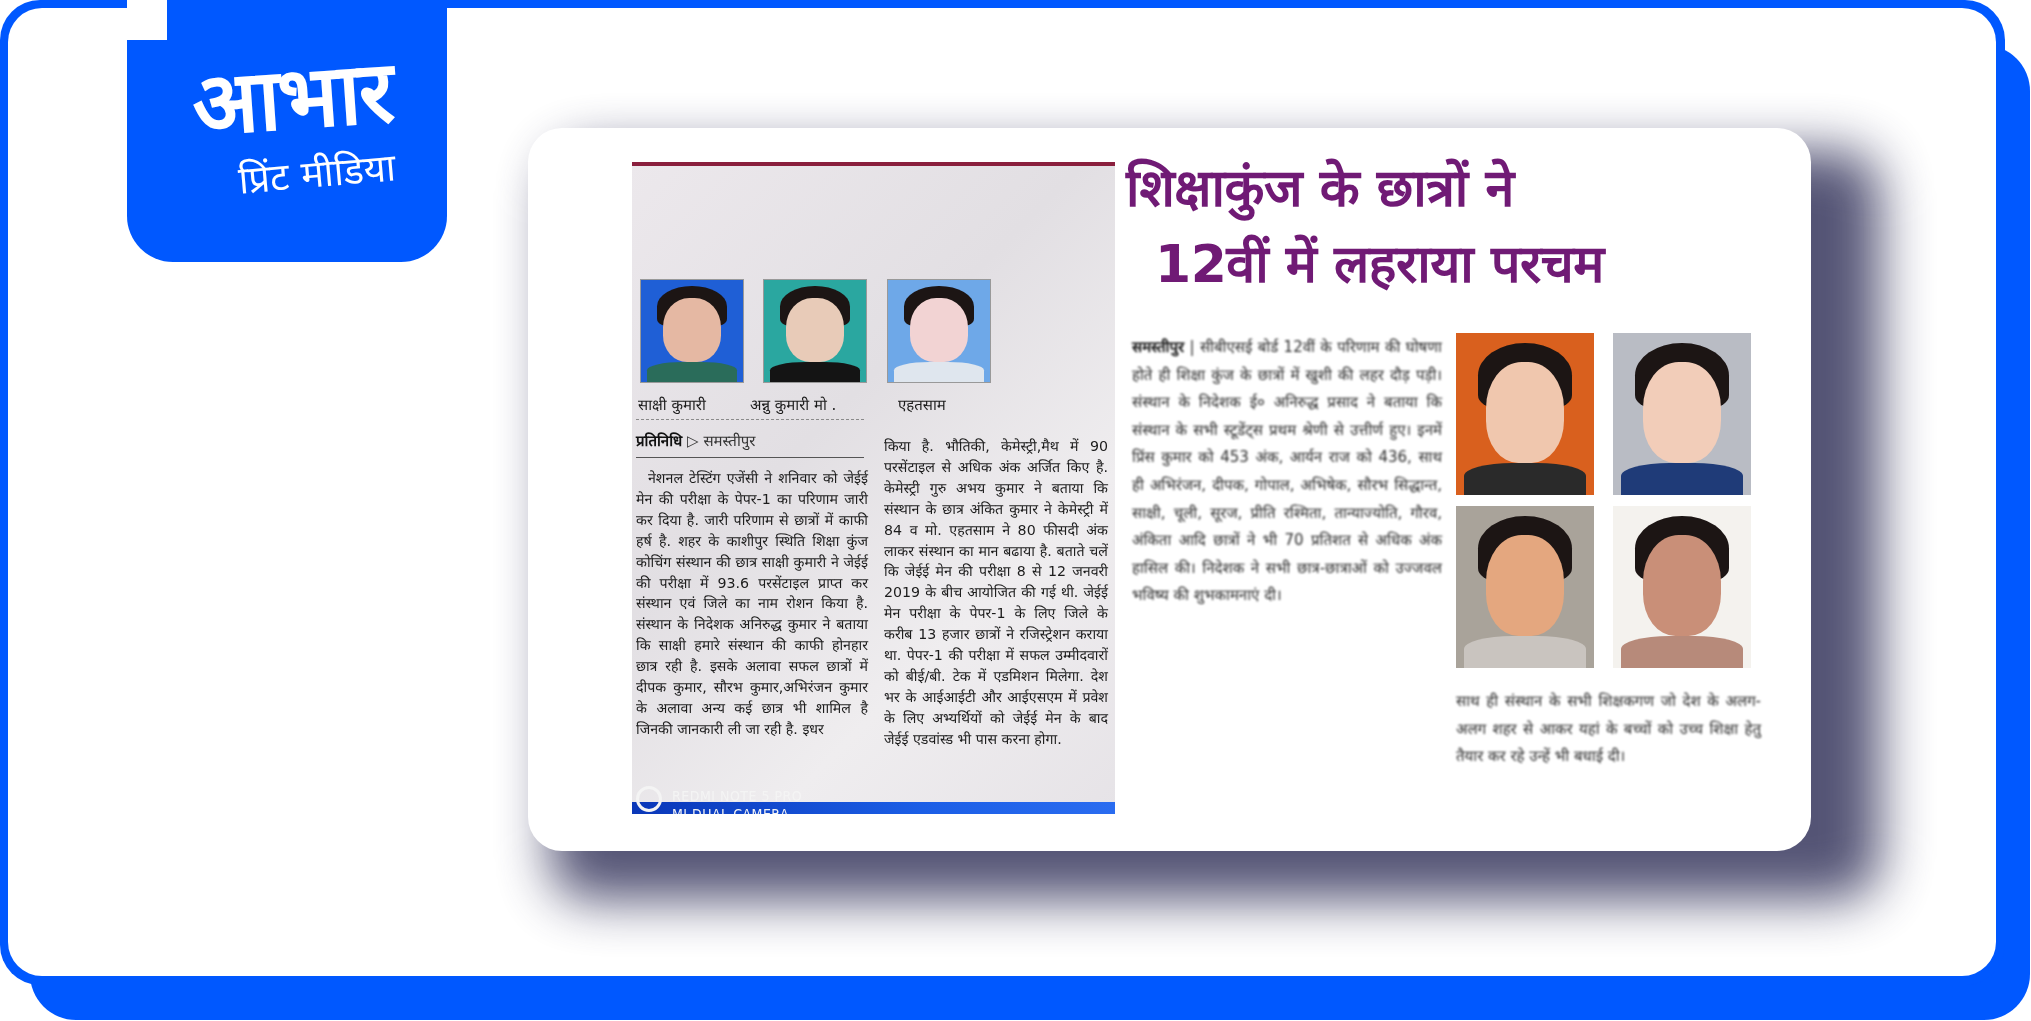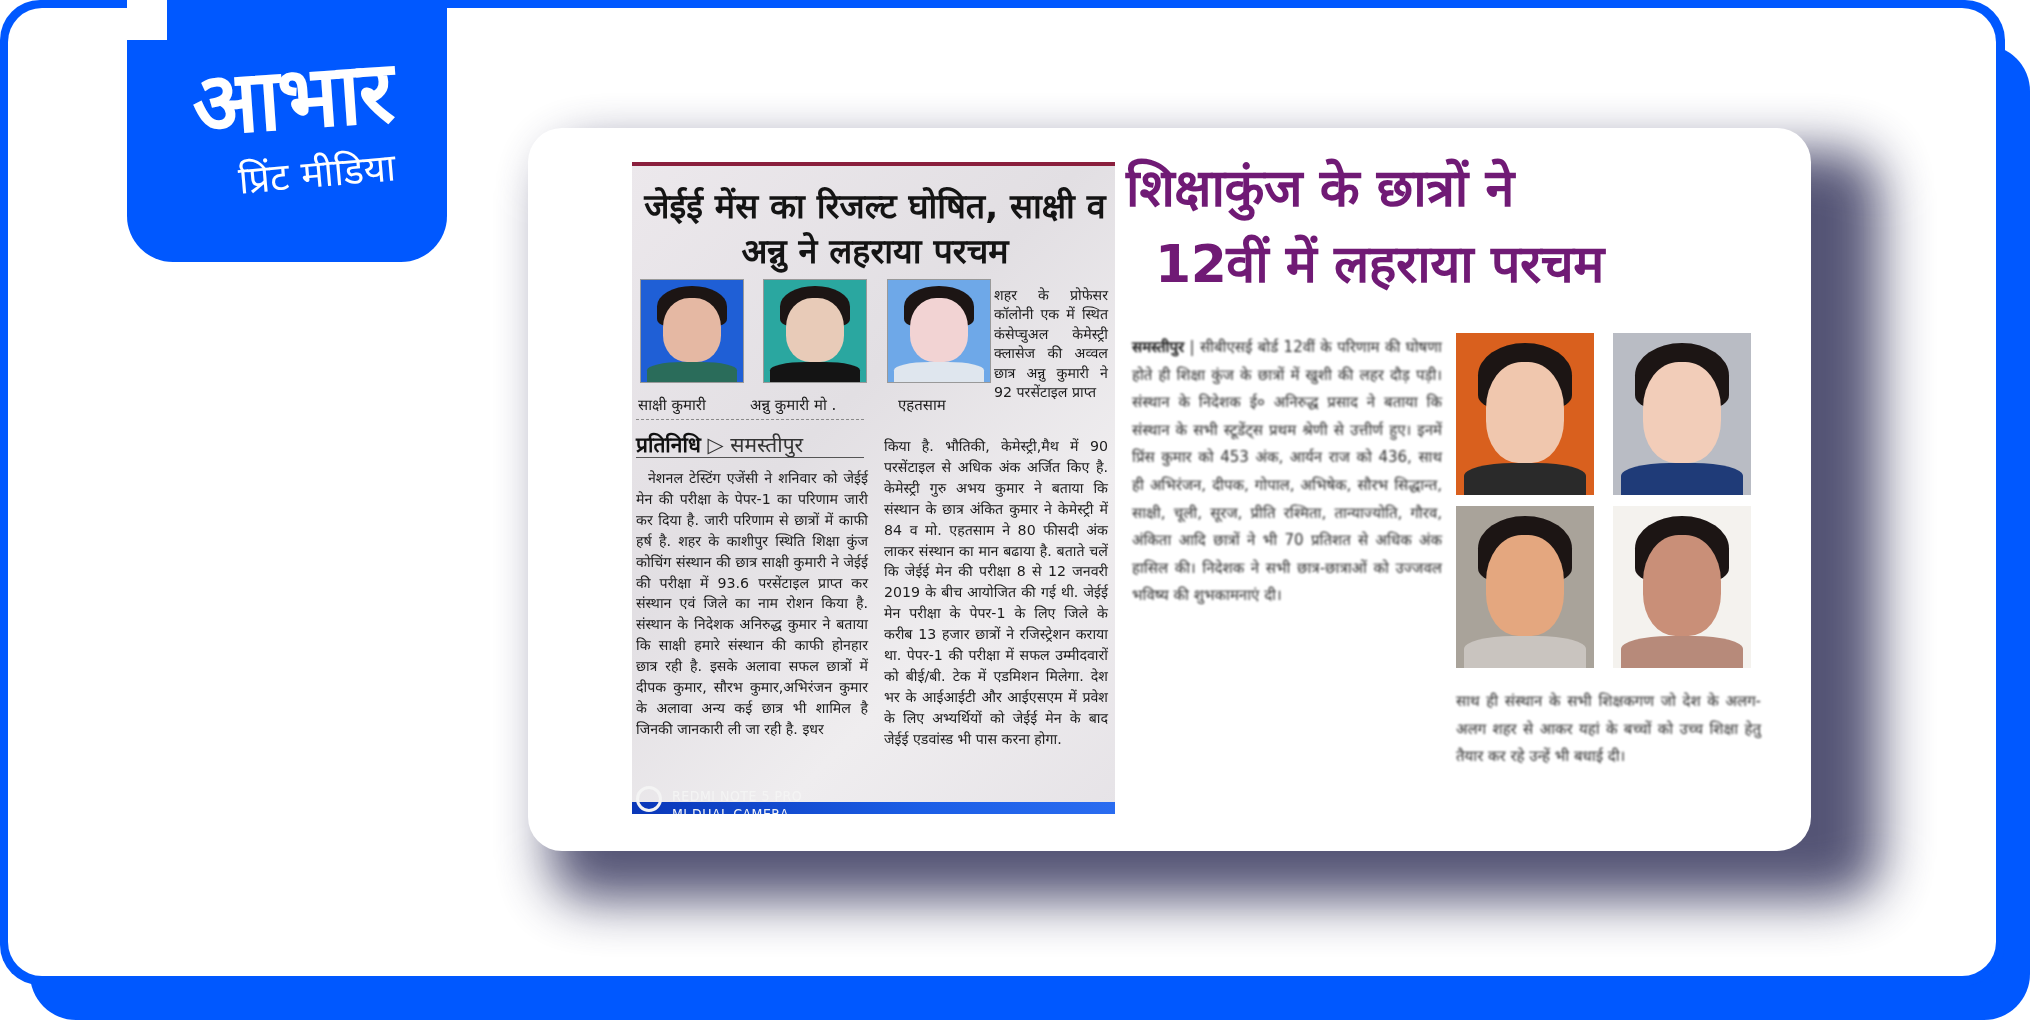--- a/index.html
+++ b/index.html
@@ -70,21 +70,21 @@
   }
   .photo .shoulders {
     position:absolute; left:6%; bottom:0; width:88%; height:20%;
     border-radius:40% 40% 0 0; background:#1e2a44;
   }
   .caption {
     position:absolute; font-size:15px; color:#1b1b1b; white-space:nowrap;
   }
   .caption.bold { font-weight:normal; }
   .dash { position:absolute; border-top:1px dashed #8a8a8a; }
-  .byline { position:absolute; left:4px; top:268px; font-size:21px; color:#333; white-space:nowrap; }
+  .byline { position:absolute; left:4px; top:268px; font-size:15px; color:#333; white-space:nowrap; }
   .byline b { color:#111; font-weight:bold; }
   .solid-rule { position:absolute; left:4px; top:295px; width:228px; border-top:1px solid #555; }
   .body-l, .body-m, .side-text {
     position:absolute; font-size:14.2px; line-height:20.9px; color:#1c1c1c; text-align:justify;
   }
   .body-l { left:4px; top:306px; width:232px; text-indent:12px; }
   .body-m { left:252px; top:274px; width:224px; }
   .side-text { left:362px; top:124px; width:114px; line-height:19.4px; }
   .watermark {
     position:absolute; left:40px; top:626px; color:#f4f4f4; font-size:14px; letter-spacing:0.5px;
@@ -127,21 +127,20 @@
   <div class="logo-title">आभार</div>
   <div class="logo-sub">प्रिंट मीडिया</div>
 </div>
 
 <div class="card-shadow"></div>
 
 <div class="card">
 
   <div class="clip-left">
     <div class="topbar"></div>
-    <div class="headline-l">जेईई मेंस का रिजल्ट घोषित, साक्षी व अन्नु ने लहराया परचम</div>
 
     <div class="photo" style="left:8px;top:117px;width:102px;height:102px;background:#1f5fd6;">
       <div class="hair"></div>
         <div class="head"></div>
         <div class="shoulders" style="background:#2a6c5a"></div>
     </div>
     <div class="photo" style="left:131px;top:117px;width:102px;height:102px;background:#2aa7a0;">
       <div class="hair"></div>
         <div class="head" style="background:#e8cbb8"></div>
         <div class="shoulders" style="background:#141414"></div>
@@ -156,21 +155,20 @@
     <div class="caption" style="left:118px;top:232px;">अन्नु कुमारी मो .</div>
     <div class="caption" style="left:255px;top:232px;margin-left:11px;">एहतसाम</div>
     <div class="dash" style="left:4px;top:257px;width:228px;"></div>
 
     <div class="byline">
       <b>प्रतिनिधि</b>
       <span>▷ समस्तीपुर</span>
     </div>
     <div class="solid-rule"></div>
 
-    <div class="side-text">शहर के प्रोफेसर कॉलोनी एक में स्थित कंसेप्चुअल केमेस्ट्री क्लासेज की अव्वल छात्र अन्नु कुमारी ने 92 परसेंटाइल प्राप्त</div>
     <div class="body-l">नेशनल टेस्टिंग एजेंसी ने शनिवार को जेईई मेन की परीक्षा के पेपर-1 का परिणाम जारी कर दिया है. जारी परिणाम से छात्रों में काफी हर्ष है. शहर के काशीपुर स्थिति शिक्षा कुंज कोचिंग संस्थान की छात्र साक्षी कुमारी ने जेईई की परीक्षा में 93.6 परसेंटाइल प्राप्त कर संस्थान एवं जिले का नाम रोशन किया है. संस्थान के निदेशक अनिरुद्ध कुमार ने बताया कि साक्षी हमारे संस्थान की काफी होनहार छात्र रही है. इसके अलावा सफल छात्रों में दीपक कुमार, सौरभ कुमार,अभिरंजन कुमार के अलावा अन्य कई छात्र भी शामिल है जिनकी जानकारी ली जा रही है. इधर</div>
     <div class="body-m">किया है. भौतिकी, केमेस्ट्री,मैथ में 90 परसेंटाइल से अधिक अंक अर्जित किए है. केमेस्ट्री गुरु अभय कुमार ने बताया कि संस्थान के छात्र अंकित कुमार ने केमेस्ट्री में 84 व मो. एहतसाम ने 80 फीसदी अंक लाकर संस्थान का मान बढाया है. बताते चलें कि जेईई मेन की परीक्षा 8 से 12 जनवरी 2019 के बीच आयोजित की गई थी. जेईई मेन परीक्षा के पेपर-1 के लिए जिले के करीब 13 हजार छात्रों ने रजिस्ट्रेशन कराया था. पेपर-1 की परीक्षा में सफल उम्मीदवारों को बीई/बी. टेक में एडमिशन मिलेगा. देश भर के आईआईटी और आईएसएम में प्रवेश के लिए अभ्यर्थियों को जेईई मेन के बाद जेईई एडवांस्ड भी पास करना होगा.</div>
 
     <div class="bluebar"></div>
     <div class="watermark-ring"></div>
     <div class="watermark">
       <div>REDMI NOTE 5 PRO</div>
       <div style="margin-top:2px;">MI DUAL CAMERA</div>
     </div>
   </div>

